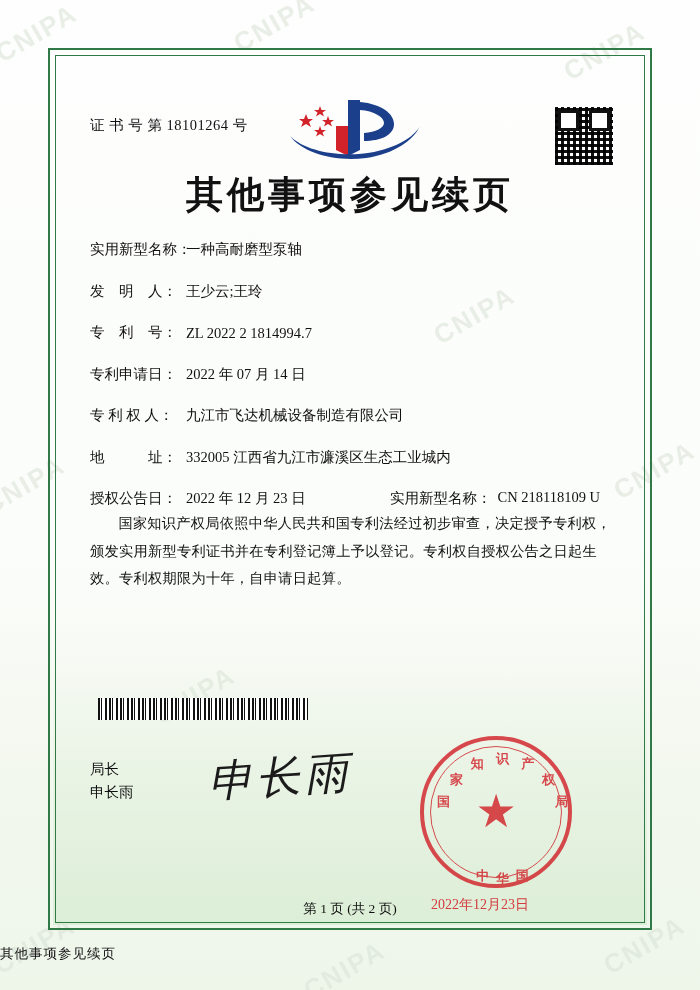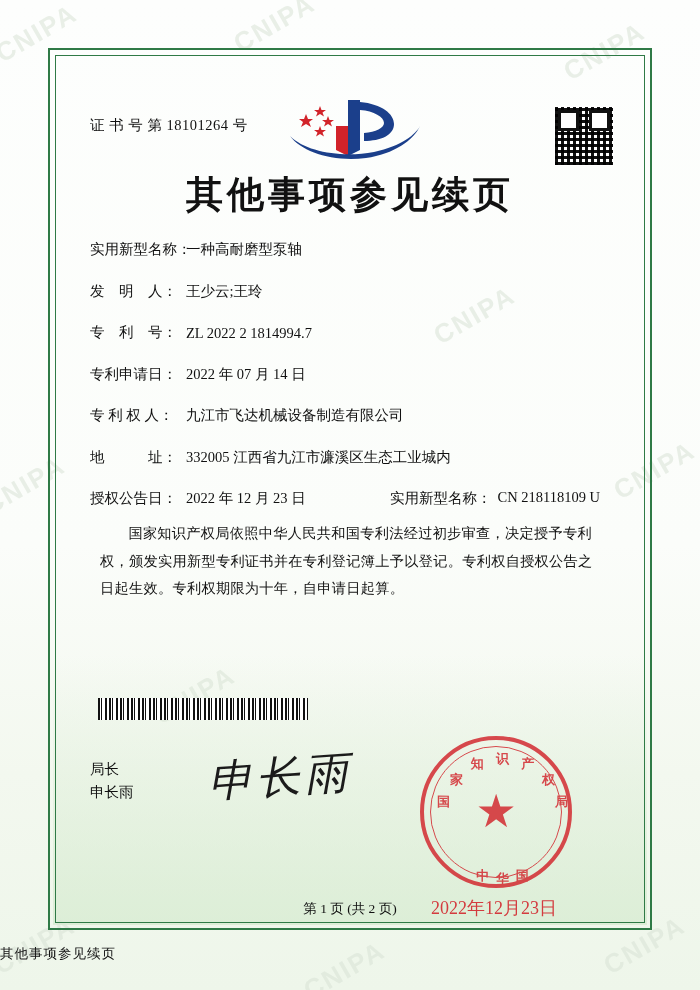--- a/index.html
+++ b/index.html
@@ -177,21 +177,21 @@
   .field-row2 .c1 { width: 300px; display: flex; }
   .field-row2 .c1 .lbl { width: 96px; flex: 0 0 96px; white-space: pre; }
   .field-row2 .c2 { display: flex; }
   .field-row2 .c2 .lbl { flex: 0 0 auto; white-space: pre; padding-right: 6px; }
 
   .para {
     font-size: 14.2px;
     line-height: 1.95;
     color: #111;
     text-indent: 2em;
-    margin: 10px;
+    margin: 0;
     letter-spacing: .3px;
   }
   .paras {
     position: absolute;
     left: 42px;
     right: 40px;
     top: 462px;
   }
 
   
@@ -268,21 +268,21 @@
     left: 50%;
     top: 50%;
     transform-origin: 0 0;
     white-space: nowrap;
   }
   .seal-date {
     position: absolute;
     left: 383px;
     top: 848px;
     color: #d2232a;
-    font-size: 18px;
+    font-size: 14px;
     opacity: .88;
     z-index: 5;
     white-space: nowrap;
   }
 
   .page-no {
     position: absolute;
     left: 0;
     right: 0;
     top: 852px;

